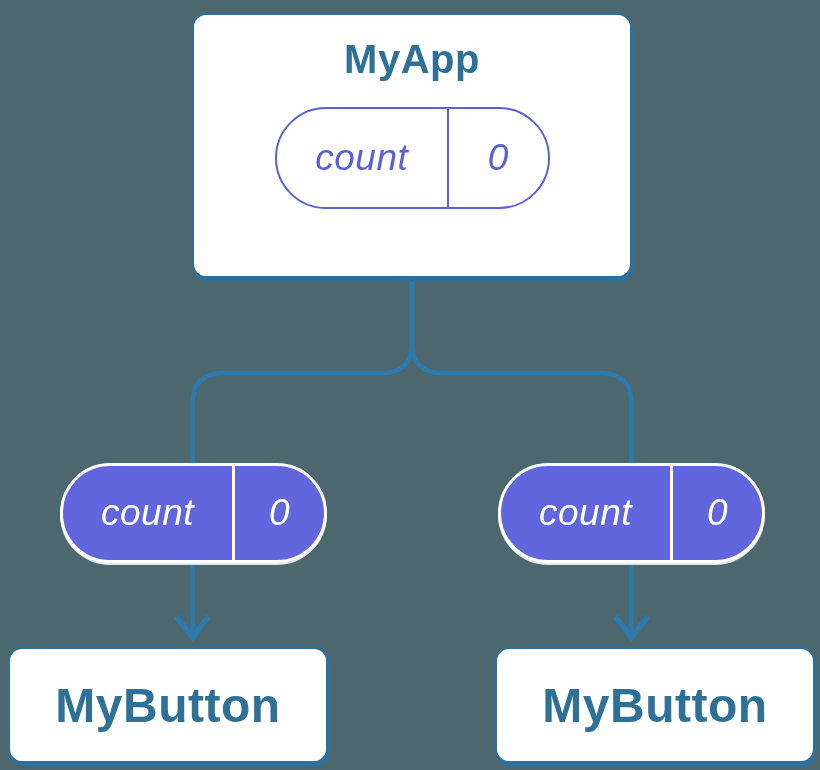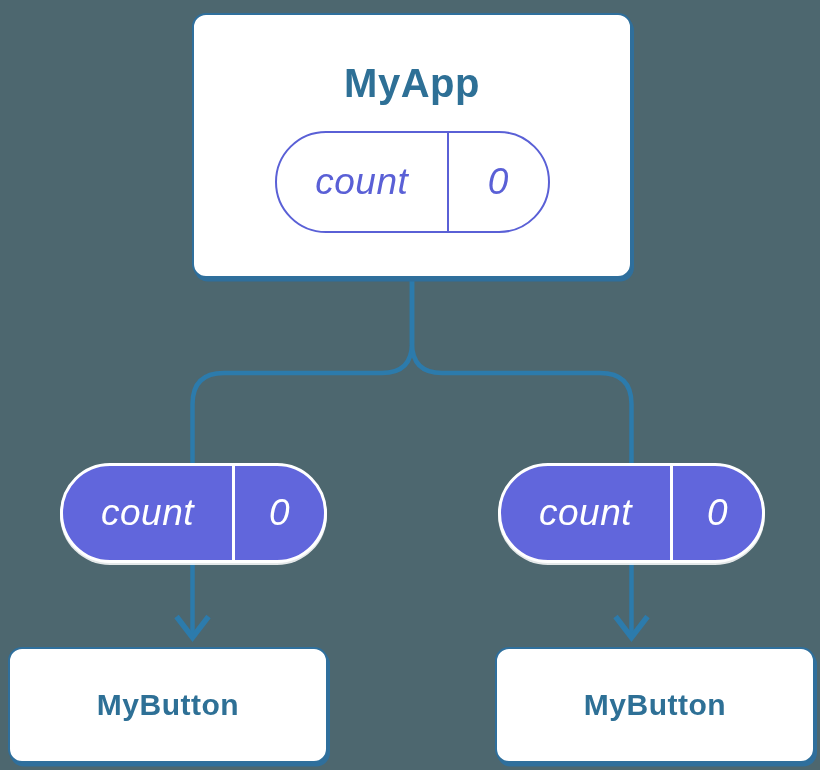--- a/index.html
+++ b/index.html
@@ -54,21 +54,21 @@
     font-weight: 700;
     letter-spacing: 0.5px;
     text-align: center;
   }
   #node-myapp {
     left: 192px; top: 13px;
     width: 440px; height: 265px;
     display: flex;
     flex-direction: column;
     align-items: center;
-    padding-top: 44px;
+    padding-top: 20px;
   }
   #node-myapp .card-title { line-height: 48px; }
   .pill {
     display: flex;
     align-items: stretch;
     overflow: hidden;
     font-style: italic;
   }
   .pill-outline {
     margin-top: 24px;
@@ -109,21 +109,21 @@
   .pill-value { flex: 1; }
   .leaf {
     top: 647px;
     width: 320px; height: 116px;
     display: flex;
     align-items: center;
     justify-content: center;
   }
   #node-mybutton-left  { left: 8px; }
   #node-mybutton-right { left: 495px; }
-  .leaf .card-title { font-size: 30px; }
+  .leaf .card-title { font-size: 48px; }
 </style>
 </head>
 <body>
 
 <div id="diagram">
 
   <svg id="connector-svg" viewBox="0 0 820 770" xmlns="http://www.w3.org/2000/svg">
     <path class="branch" d="M 412 278 V 343 Q 412 373 382 373 H 224 Q 192.5 373 192.5 404 V 633"></path>
     <path class="branch" d="M 412 278 V 343 Q 412 373 442 373 H 600 Q 631.5 373 631.5 404 V 633"></path>
     <path class="arrowhead" d="M 176.5 616.5 L 192.5 637.5 L 208.5 616.5"></path>

